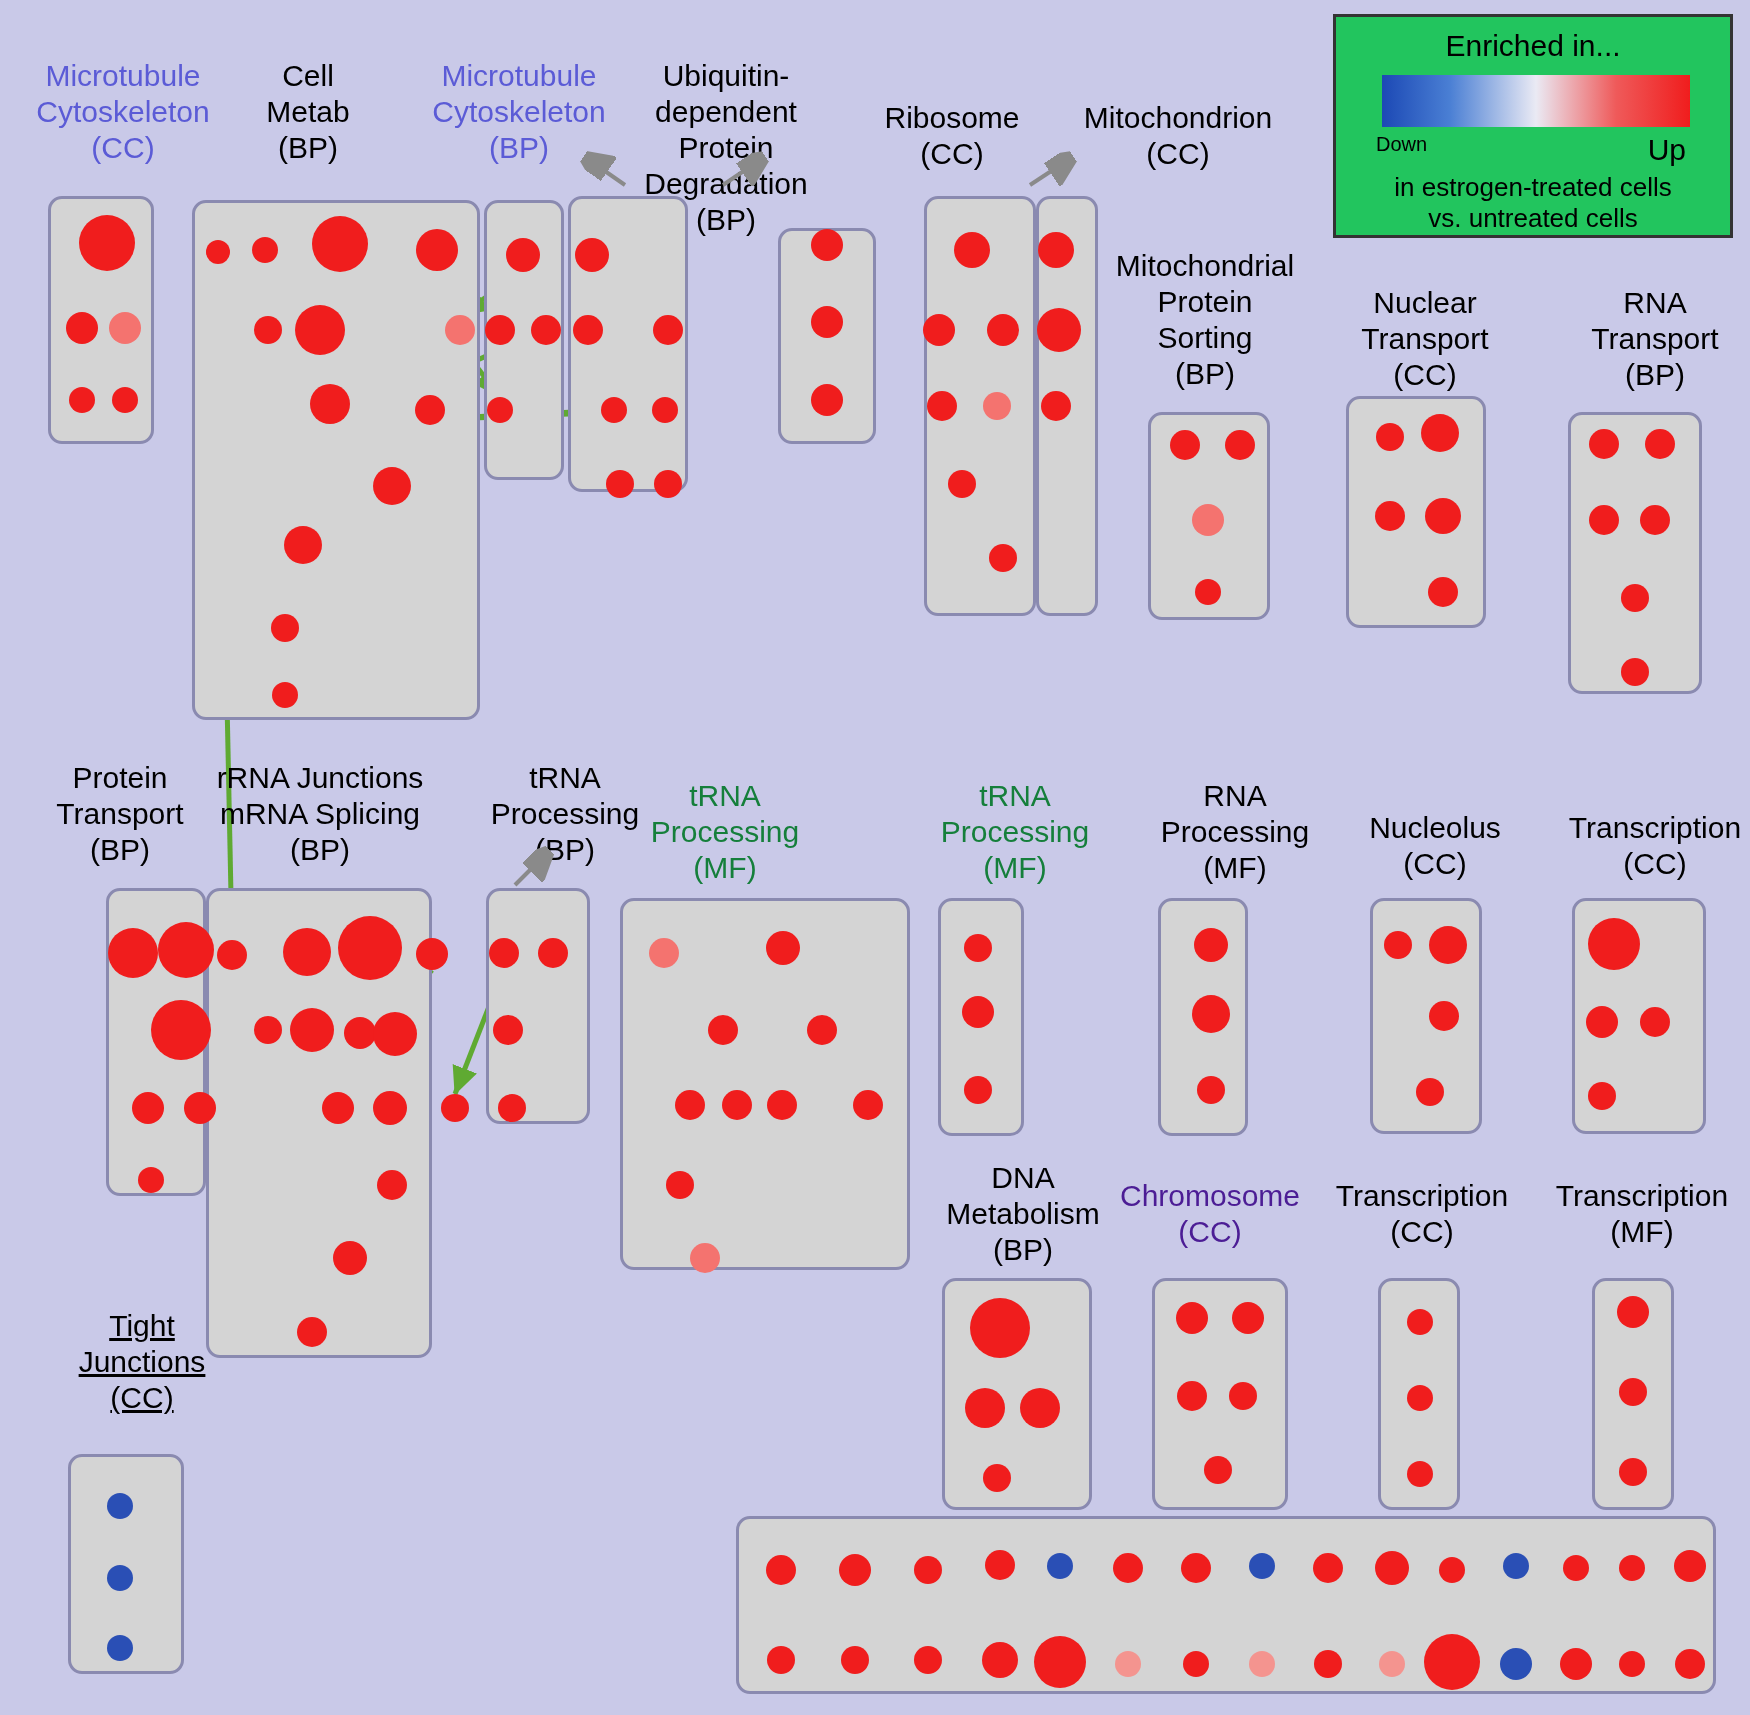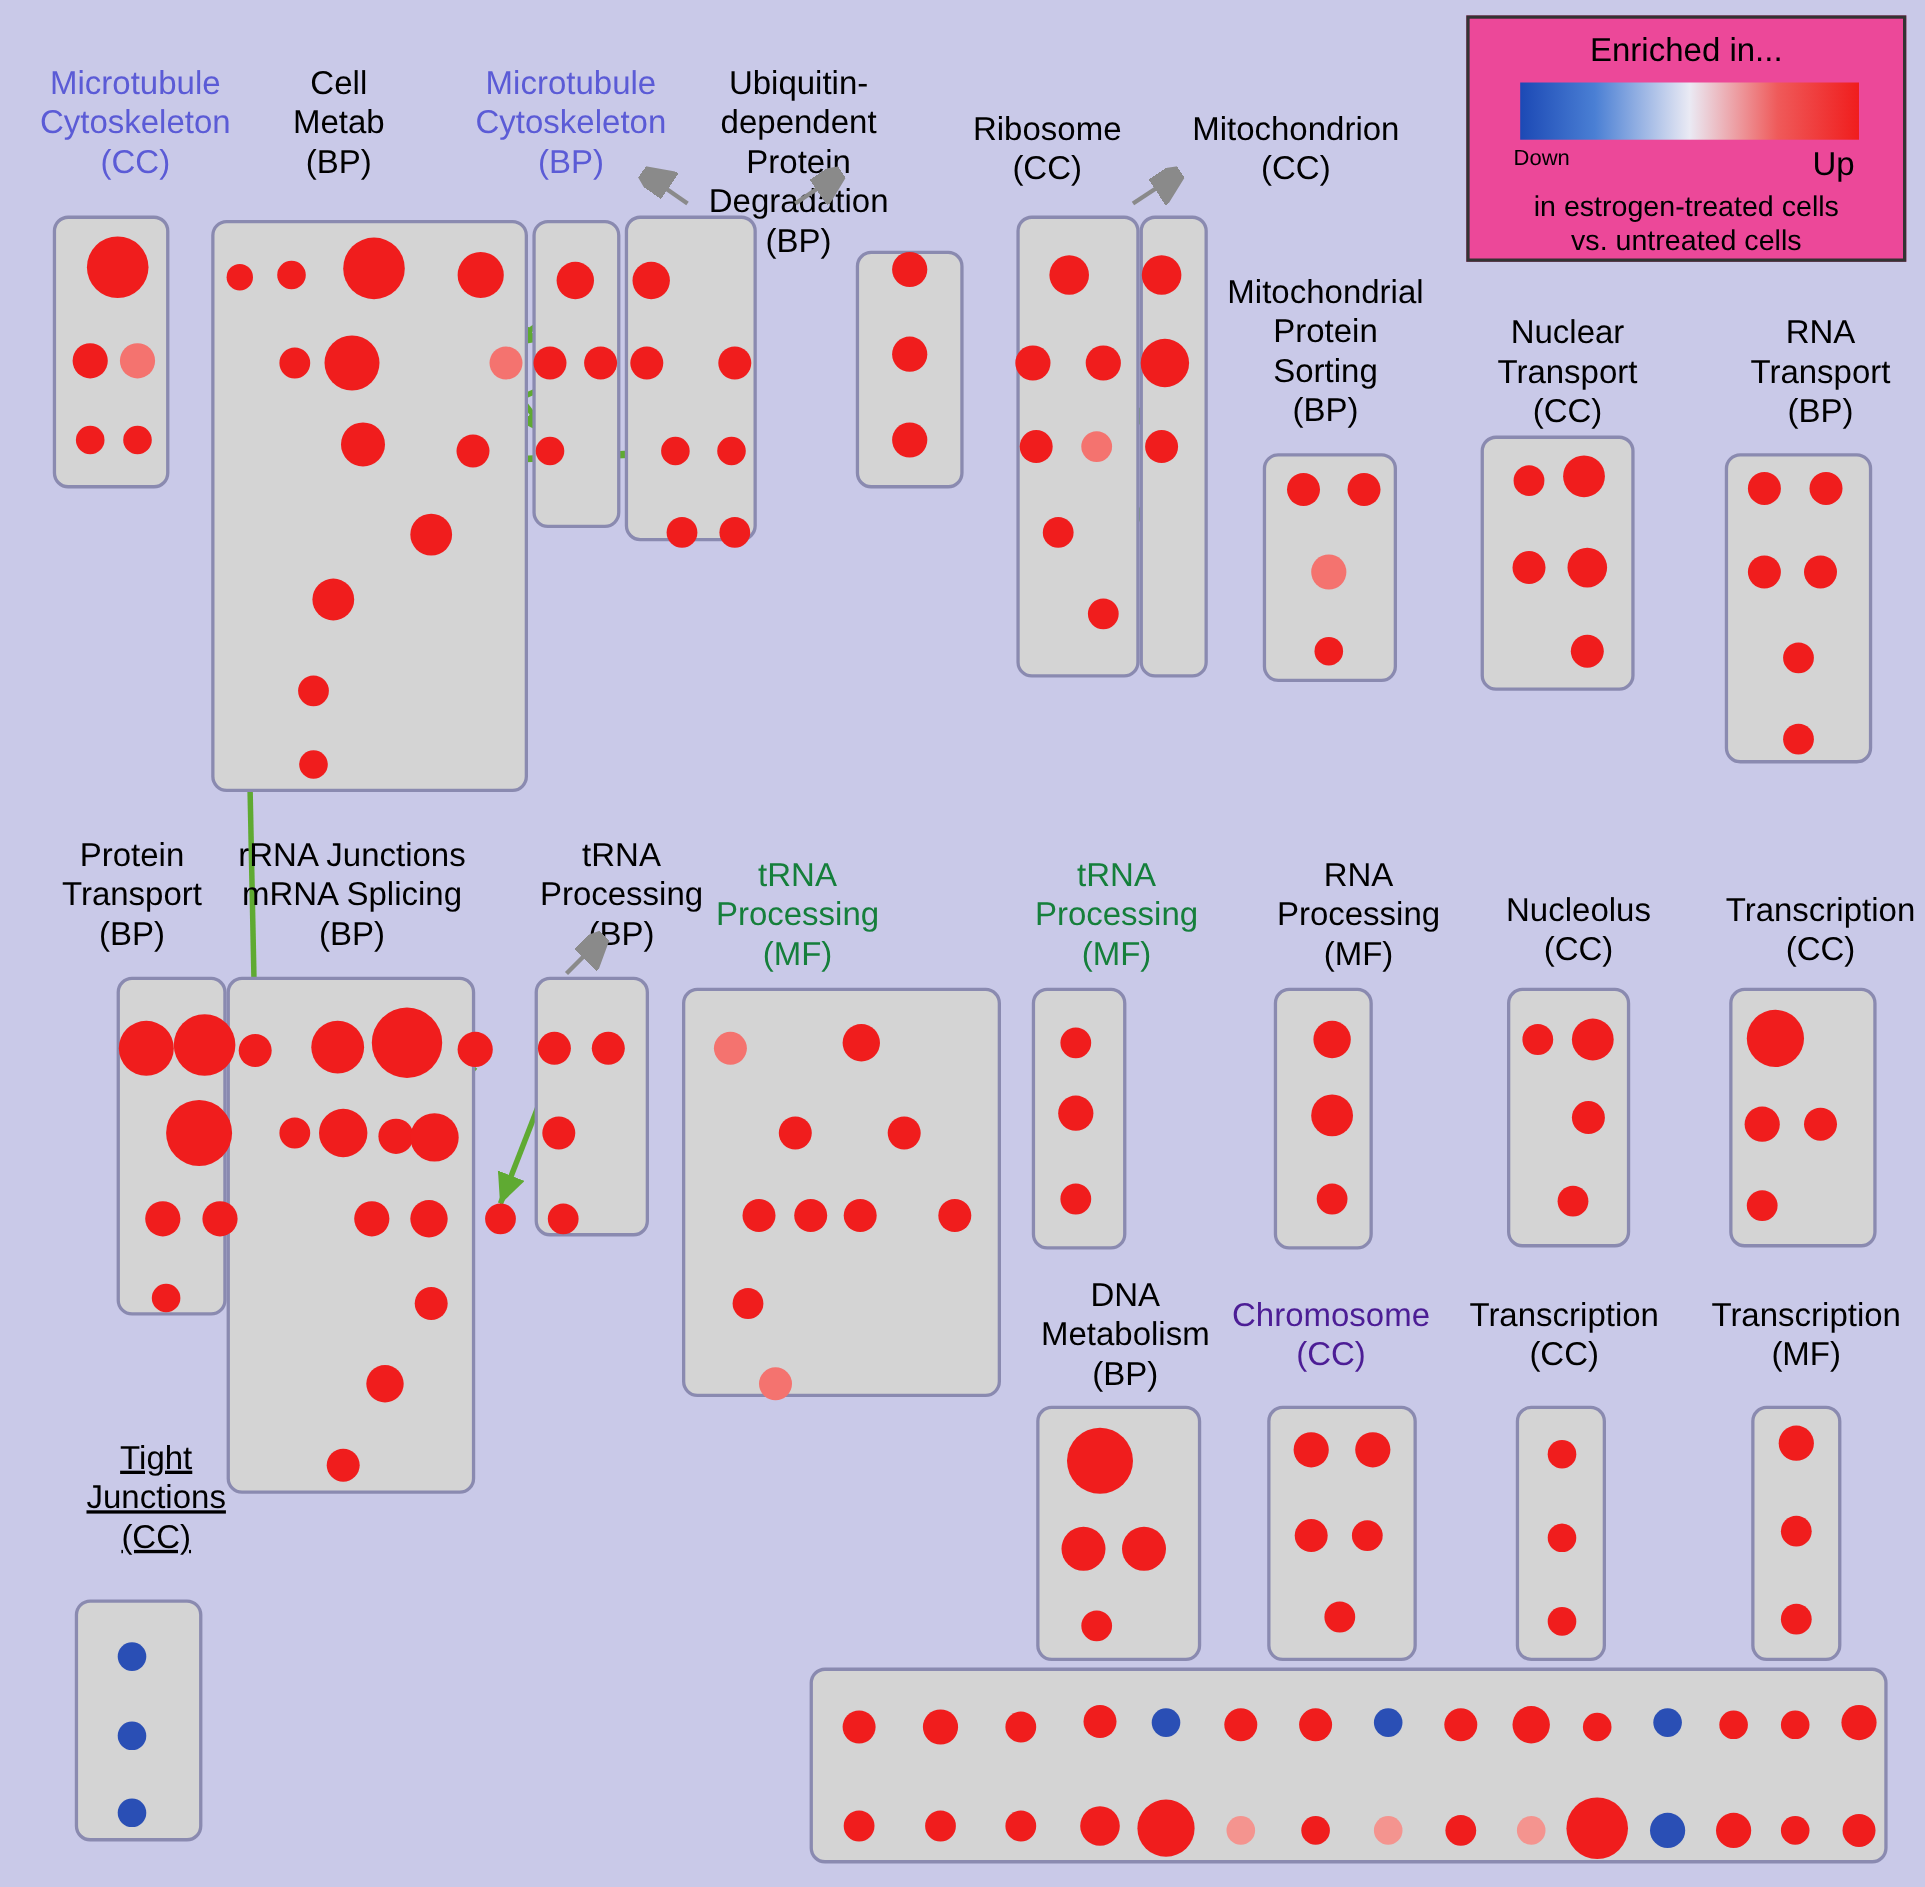--- a/index.html
+++ b/index.html
@@ -35,21 +35,21 @@
   .node{
     position:absolute;
     border-radius:50%;
     box-sizing:border-box;
   }
 
   
   .legend{
     position:absolute;
     left:1333px;top:14px;width:400px;height:224px;
-    background:#ec4899;
+    background:#22c55e;
     border:3px solid #333;
     box-sizing:border-box;
   }
   .legend-title{
     position:absolute;left:0;top:12px;width:100%;
     text-align:center;font-size:30px;color:#000;
   }
   .legend-bar{
     position:absolute;left:46px;top:58px;width:308px;height:52px;
     background:linear-gradient(to right,#1c49b5 0%,#4a7fd4 22%,#eaeaf4 50%,#ef5a5a 76%,#f01d1d 100%);

